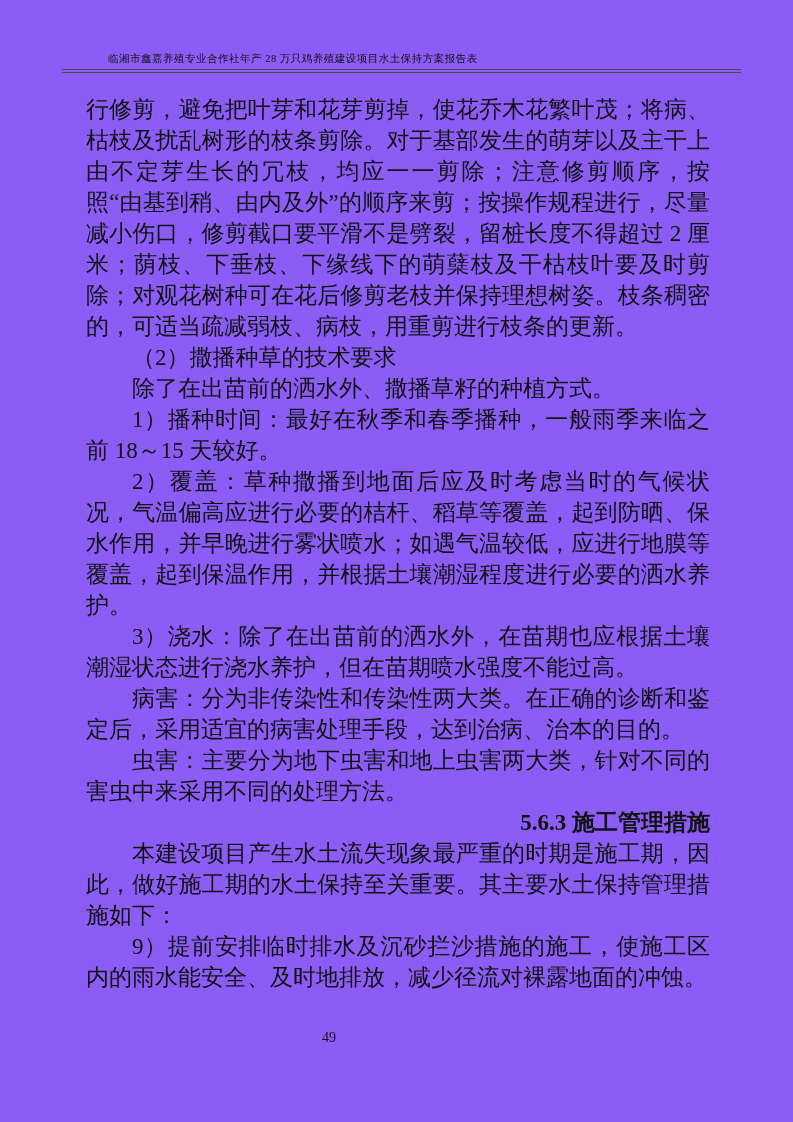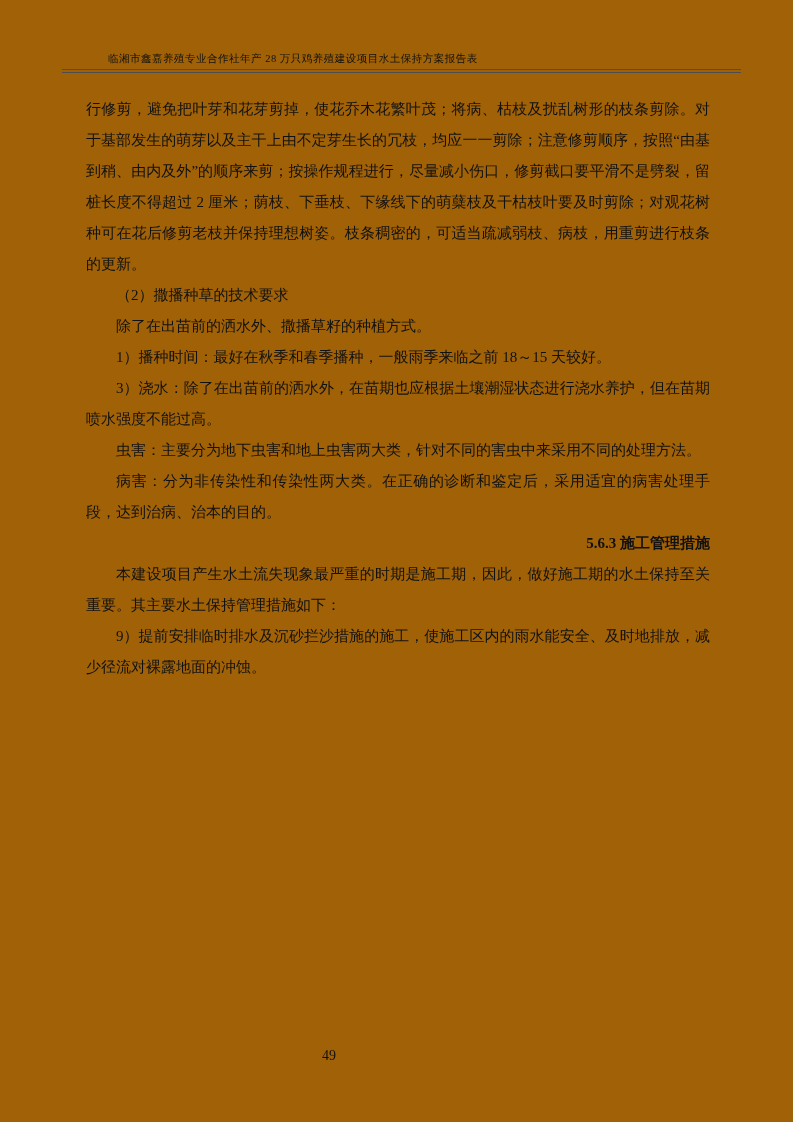--- a/index.html
+++ b/index.html
@@ -4,21 +4,21 @@
 <style>
   html, body {
     margin: 0;
     padding: 0;
     background: #ffffff;
   }
   .page {
     position: relative;
     width: 793px;
     height: 1122px;
-    background: #a16207;
+    background: #8b5cf6;
     overflow: hidden;
     font-family: "Liberation Serif", "DejaVu Serif", serif;
     color: #1a1a1a;
   }
   
   .header {
     position: absolute;
     left: 62px;
     top: 52px;
     width: 679px;
@@ -32,21 +32,21 @@
     letter-spacing: 0.5px;
     color: #111;
     white-space: nowrap;
   }
   
   .body-text {
     position: absolute;
     left: 86px;
     top: 94px;
     width: 624px;
-    font-size: 15px;
+    font-size: 23px;
     line-height: 31px;
     text-align: justify;
     text-justify: inter-character;
     color: #111;
   }
   .body-text p {
     margin: 0;
     padding: 0;
   }
   .para-indent {
@@ -60,44 +60,44 @@
     text-indent: 0;
     text-align: right;
   }
   
   .footer {
     position: absolute;
     left: 0;
     top: 1028px;
     width: 658px;
     text-align: center;
-    margin-top: 18px;
   }
   .page-number {
     font-size: 14px;
     color: #111;
   }
 </style>
 </head>
 <body>
 
 <div class="page">
 
   <div class="header">
     <span class="header-title">临湘市鑫嘉养殖专业合作社年产 28 万只鸡养殖建设项目水土保持方案报告表</span>
   </div>
 
   <div class="body-text" id="body-container">
       <p class="para-continuation">行修剪，避免把叶芽和花芽剪掉，使花乔木花繁叶茂；将病、枯枝及扰乱树形的枝条剪除。对于基部发生的萌芽以及主干上由不定芽生长的冗枝，均应一一剪除；注意修剪顺序，按照“由基到稍、由内及外”的顺序来剪；按操作规程进行，尽量减小伤口，修剪截口要平滑不是劈裂，留桩长度不得超过 2 厘米；荫枝、下垂枝、下缘线下的萌蘖枝及干枯枝叶要及时剪除；对观花树种可在花后修剪老枝并保持理想树姿。枝条稠密的，可适当疏减弱枝、病枝，用重剪进行枝条的更新。</p>
       <p class="para-indent">（2）撒播种草的技术要求</p>
       <p class="para-indent">除了在出苗前的洒水外、撒播草籽的种植方式。</p>
       <p class="para-indent">1）播种时间：最好在秋季和春季播种，一般雨季来临之前 18～15 天较好。</p>
+      <p class="para-indent">2）覆盖：草种撒播到地面后应及时考虑当时的气候状况，气温偏高应进行必要的桔杆、稻草等覆盖，起到防晒、保水作用，并早晚进行雾状喷水；如遇气温较低，应进行地膜等覆盖，起到保温作用，并根据土壤潮湿程度进行必要的洒水养护。</p>
       <p class="para-indent">3）浇水：除了在出苗前的洒水外，在苗期也应根据土壤潮湿状态进行浇水养护，但在苗期喷水强度不能过高。</p>
+      <p class="para-indent">病害：分为非传染性和传染性两大类。在正确的诊断和鉴定后，采用适宜的病害处理手段，达到治病、治本的目的。</p>
       <p class="para-indent">虫害：主要分为地下虫害和地上虫害两大类，针对不同的害虫中来采用不同的处理方法。</p>
-      <p class="para-indent">病害：分为非传染性和传染性两大类。在正确的诊断和鉴定后，采用适宜的病害处理手段，达到治病、治本的目的。</p>
       <p class="para-heading">5.6.3 施工管理措施</p>
       <p class="para-indent">本建设项目产生水土流失现象最严重的时期是施工期，因此，做好施工期的水土保持至关重要。其主要水土保持管理措施如下：</p>
       <p class="para-indent">9）提前安排临时排水及沉砂拦沙措施的施工，使施工区内的雨水能安全、及时地排放，减少径流对裸露地面的冲蚀。</p>
     </div>
 
   <div class="footer">
     <span class="page-number">49</span>
   </div>
 
 </div>

